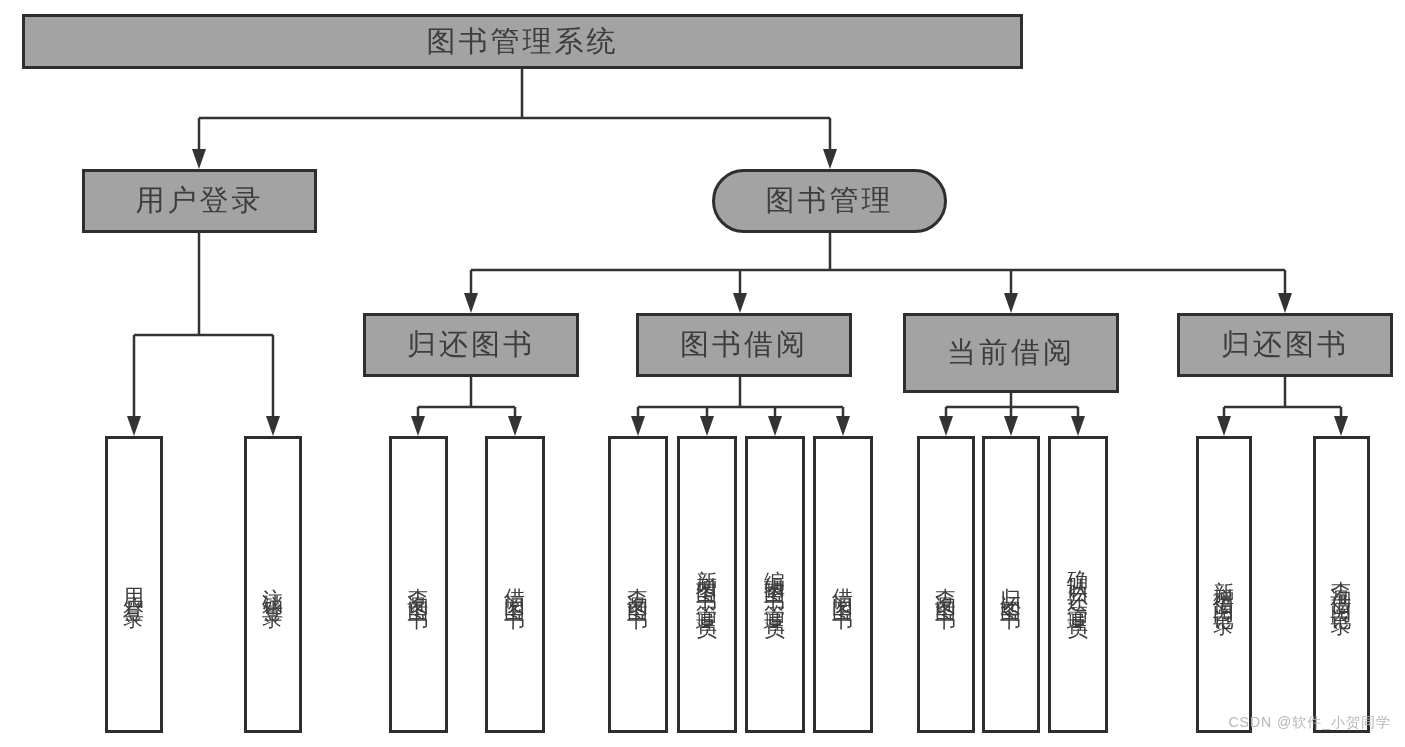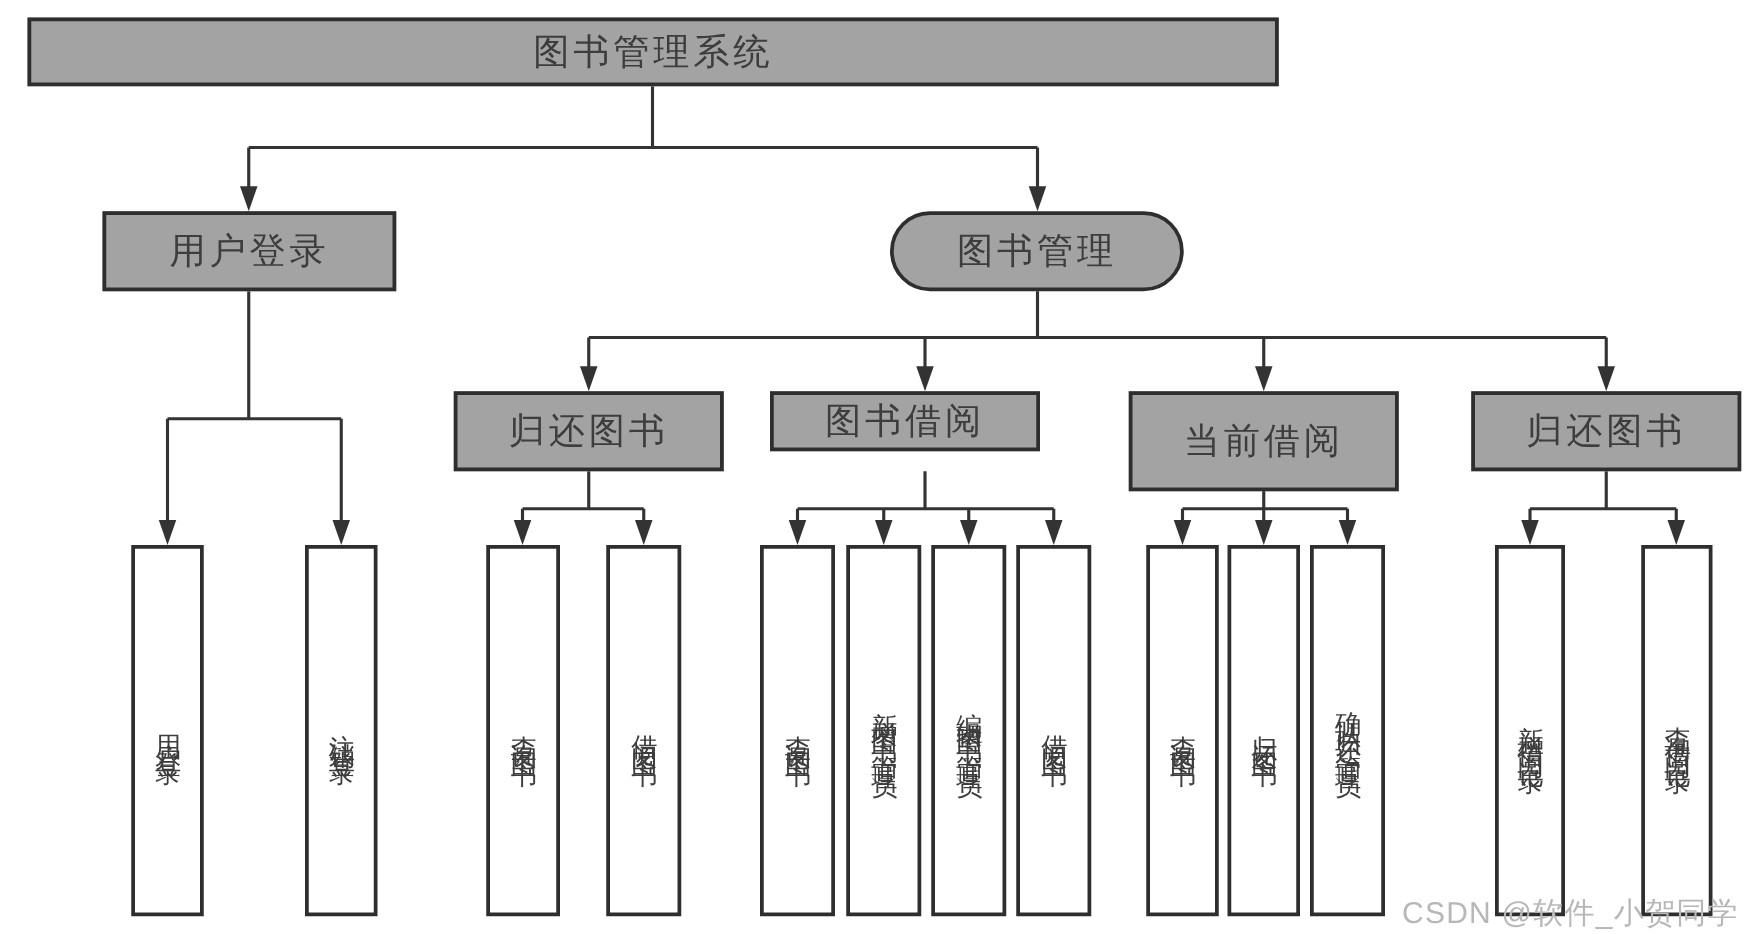--- a/index.html
+++ b/index.html
@@ -35,21 +35,21 @@
   .leaf span{
     writing-mode:vertical-rl;
     text-orientation:mixed;
     letter-spacing:7px;
     line-height:1.1;
   }
   .watermark{
     position:absolute;
     top:714px;right:14px;
     color:#b7b7b7;
-    font-size:24px;
+    font-size:14px;
     letter-spacing:1px;
     z-index:5;
     white-space:nowrap;
   }
 </style>
 </head>
 <body>
 
 <div id="canvas">
 
@@ -111,21 +111,21 @@
       <polygon points="1334,416 1348,416 1341,436"></polygon>
     </g>
   </svg>
 
   <div class="box" style="left:22px;top:14px;width:1001px;height:55px;">图书管理系统</div>
 
   <div class="box" style="left:82px;top:169px;width:235px;height:64px;">用户登录</div>
   <div class="box" style="left:712px;top:169px;width:235px;height:64px;border-radius:32px;">图书管理</div>
 
   <div class="box" style="left:363px;top:313px;width:216px;height:64px;">归还图书</div>
-  <div class="box" style="left:616px;top:313px;width:216px;height:48px;">图书借阅</div>
+  <div class="box" style="left:636px;top:313px;width:216px;height:64px;">图书借阅</div>
   <div class="box" style="left:903px;top:313px;width:216px;height:80px;">当前借阅</div>
   <div class="box" style="left:1177px;top:313px;width:216px;height:64px;">归还图书</div>
 
   <div class="leaf" style="left:105px;top:436px;width:58px;height:297px;">
     <span>用户登录</span>
   </div>
   <div class="leaf" style="left:244px;top:436px;width:58px;height:297px;">
     <span>注销登录</span>
   </div>
 

